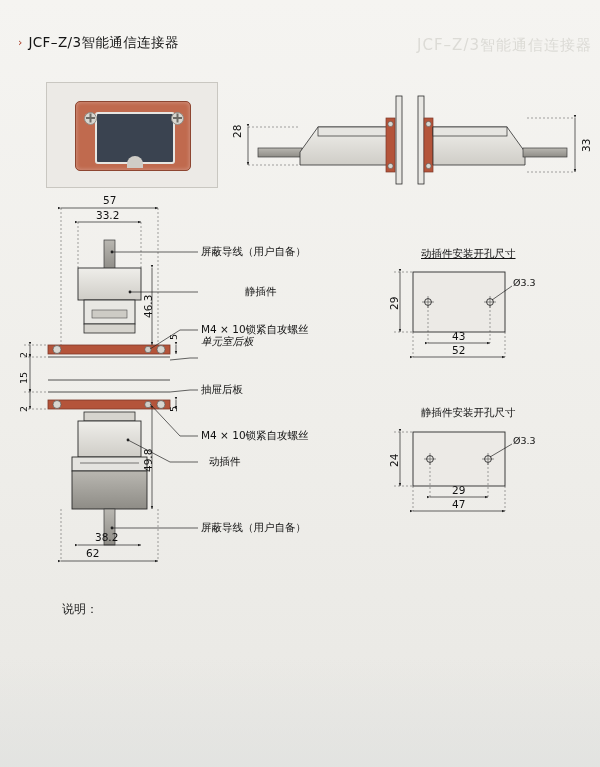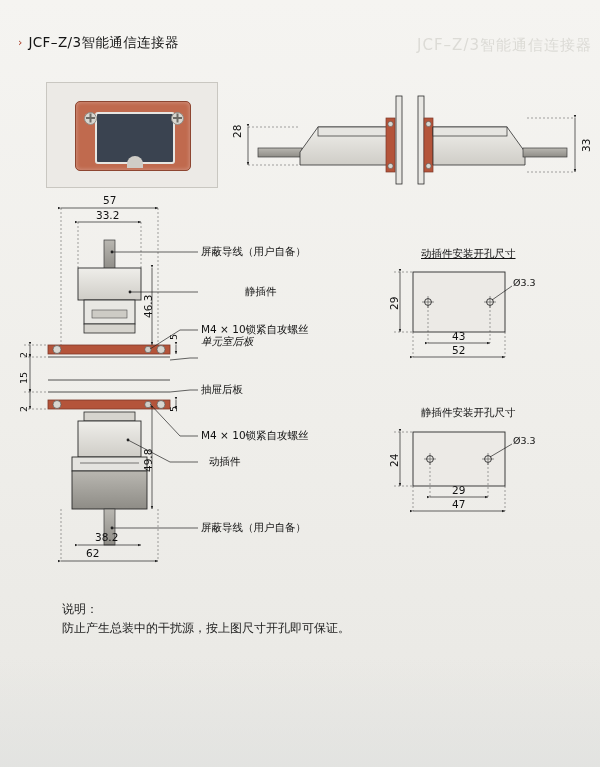--- a/index.html
+++ b/index.html
@@ -289,14 +289,13 @@
 <div class="lbl" style="left:452px;top:344px;">52</div>
 
 <div class="lbl" style="left:421px;top:406px;">静插件安装开孔尺寸</div>
 <div class="lbl sm" style="left:513px;top:435px;">Ø3.3</div>
 <div class="lbl" style="left:388px;top:467px;transform:rotate(-90deg);transform-origin:left top;">24</div>
 <div class="lbl" style="left:452px;top:484px;">29</div>
 <div class="lbl" style="left:452px;top:498px;">47</div>
 
 <div class="note">
   <span class="nt">说明：</span>
-  <span class="nt">防止产生总装中的干扰源，按上图尺寸开孔即可保证。</span>
 </div>
 
 </body></html>

